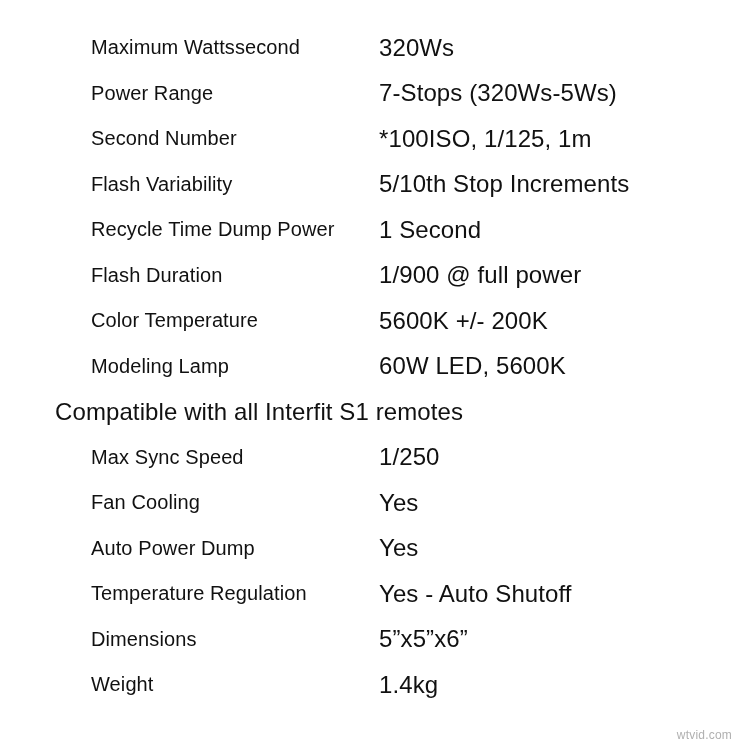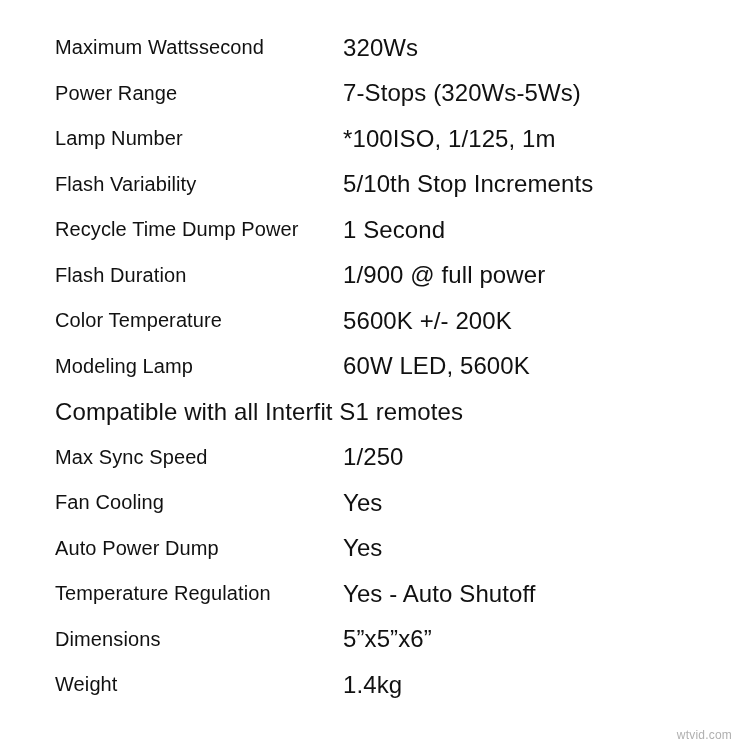--- a/index.html
+++ b/index.html
@@ -25,20 +25,21 @@
     align-items: center;
     height: 45.5px;
   }
   .spec-label {
     width: 288px;
     flex: 0 0 288px;
     font-size: 20px;
     color: #111111;
     letter-spacing: 0.1px;
     white-space: nowrap;
+    margin-left: 36px;
   }
   .spec-value {
     flex: 1 1 auto;
     font-size: 24px;
     color: #111111;
     letter-spacing: 0.1px;
     white-space: nowrap;
   }
   .watermark {
     position: absolute;
@@ -57,21 +58,21 @@
     <div class="spec-label">Maximum Wattssecond</div>
     <div class="spec-value">320Ws</div>
   </div>
 
   <div class="spec-row">
     <div class="spec-label">Power Range</div>
     <div class="spec-value">7-Stops (320Ws-5Ws)</div>
   </div>
 
   <div class="spec-row">
-    <div class="spec-label">Lamp Number</div>
+    <div class="spec-label">Second Number</div>
     <div class="spec-value">*100ISO, 1/125, 1m</div>
   </div>
 
   <div class="spec-row">
     <div class="spec-label">Flash Variability</div>
     <div class="spec-value">5/10th Stop Increments</div>
   </div>
 
   <div class="spec-row">
     <div class="spec-label">Recycle Time Dump Power</div>

